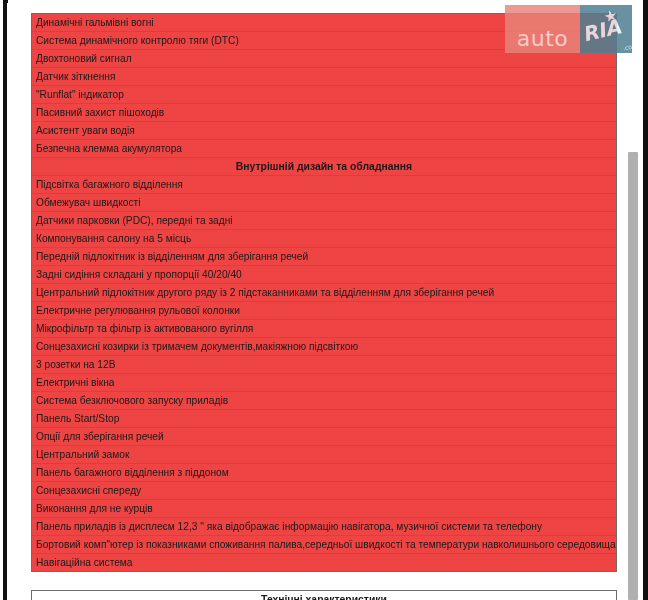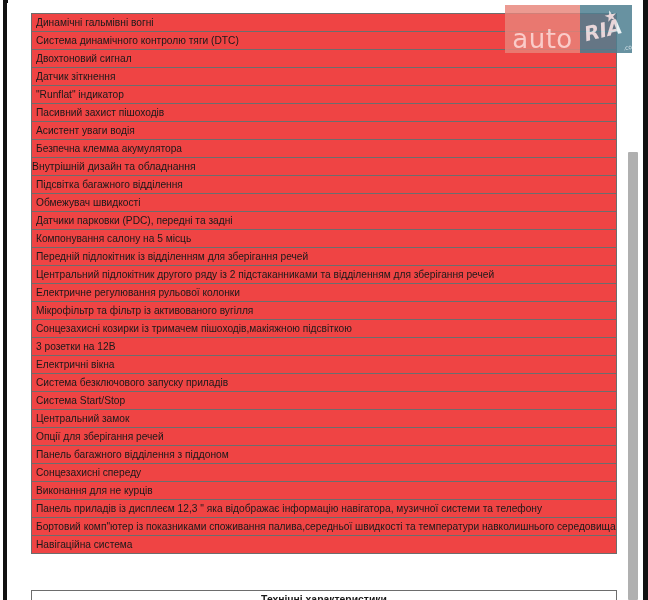--- a/index.html
+++ b/index.html
@@ -81,22 +81,22 @@
     padding: 0 0 0 4px;
     font-size: 10.2px;
     line-height: 17px;
     color: #1a1a1a;
     white-space: nowrap;
     overflow: hidden;
     background: #ef4444;
     vertical-align: middle;
   }
   .spec-table td.section {
-    text-align: left;
-    font-weight: normal;
+    text-align: center;
+    font-weight: bold;
     font-size: 10.4px;
     padding: 0;
   }
 
   
   .bottom-heading {
     position: absolute;
     left: 23px;
     top: 590px;
     width: 586px;
@@ -126,21 +126,21 @@
   .wm-auto {
     width: 75px;
     background: #e8847a;
     opacity: 0.82;
     display: flex;
     align-items: center;
     justify-content: center;
   }
   .wm-auto span {
     color: #fdeae7;
-    font-size: 26px;
+    font-size: 22px;
     font-weight: normal;
     letter-spacing: 0.5px;
     font-family: "DejaVu Sans", sans-serif;
     margin-top: 19px;
   }
   .wm-ria {
     width: 60px;
     background: #4e7f91;
     opacity: 0.85;
     position: relative;
@@ -224,48 +224,51 @@
           <tr>
             <td>Датчики парковки (PDC), передні та задні</td>
           </tr>
           <tr>
             <td>Компонування салону на 5 місць</td>
           </tr>
           <tr>
             <td>Передній підлокітник із відділенням для зберігання речей</td>
           </tr>
           <tr>
+            <td>Задні сидіння складані у пропорції 40/20/40</td>
+          </tr>
+          <tr>
             <td>Центральний підлокітник другого ряду із 2 підстаканниками та відділенням для зберігання речей</td>
           </tr>
           <tr>
             <td>Електричне регулювання рульової колонки</td>
           </tr>
           <tr>
             <td>Мікрофільтр та фільтр із активованого вугілля</td>
           </tr>
           <tr>
-            <td>Сонцезахисні козирки із тримачем пішоходів,макіяжною підсвіткою</td>
+            <td>Сонцезахисні козирки із тримачем документів,макіяжною підсвіткою</td>
           </tr>
           <tr>
             <td>3 розетки на 12В</td>
           </tr>
           <tr>
             <td>Електричні вікна</td>
           </tr>
           <tr>
             <td>Система безключового запуску приладів</td>
           </tr>
           <tr>
-            <td>Система Start/Stop</td>
+            <td>Панель Start/Stop</td>
+          </tr>
+          <tr>
+            <td>Опції для зберігання речей</td>
           </tr>
           <tr>
             <td>Центральний замок</td>
-          </tr>
-          <tr>
-            <td>Опції для зберігання речей</td>
           </tr>
           <tr>
             <td>Панель багажного відділення з піддоном</td>
           </tr>
           <tr>
             <td>Сонцезахисні спереду</td>
           </tr>
           <tr>
             <td>Виконання для не курців</td>
           </tr>

